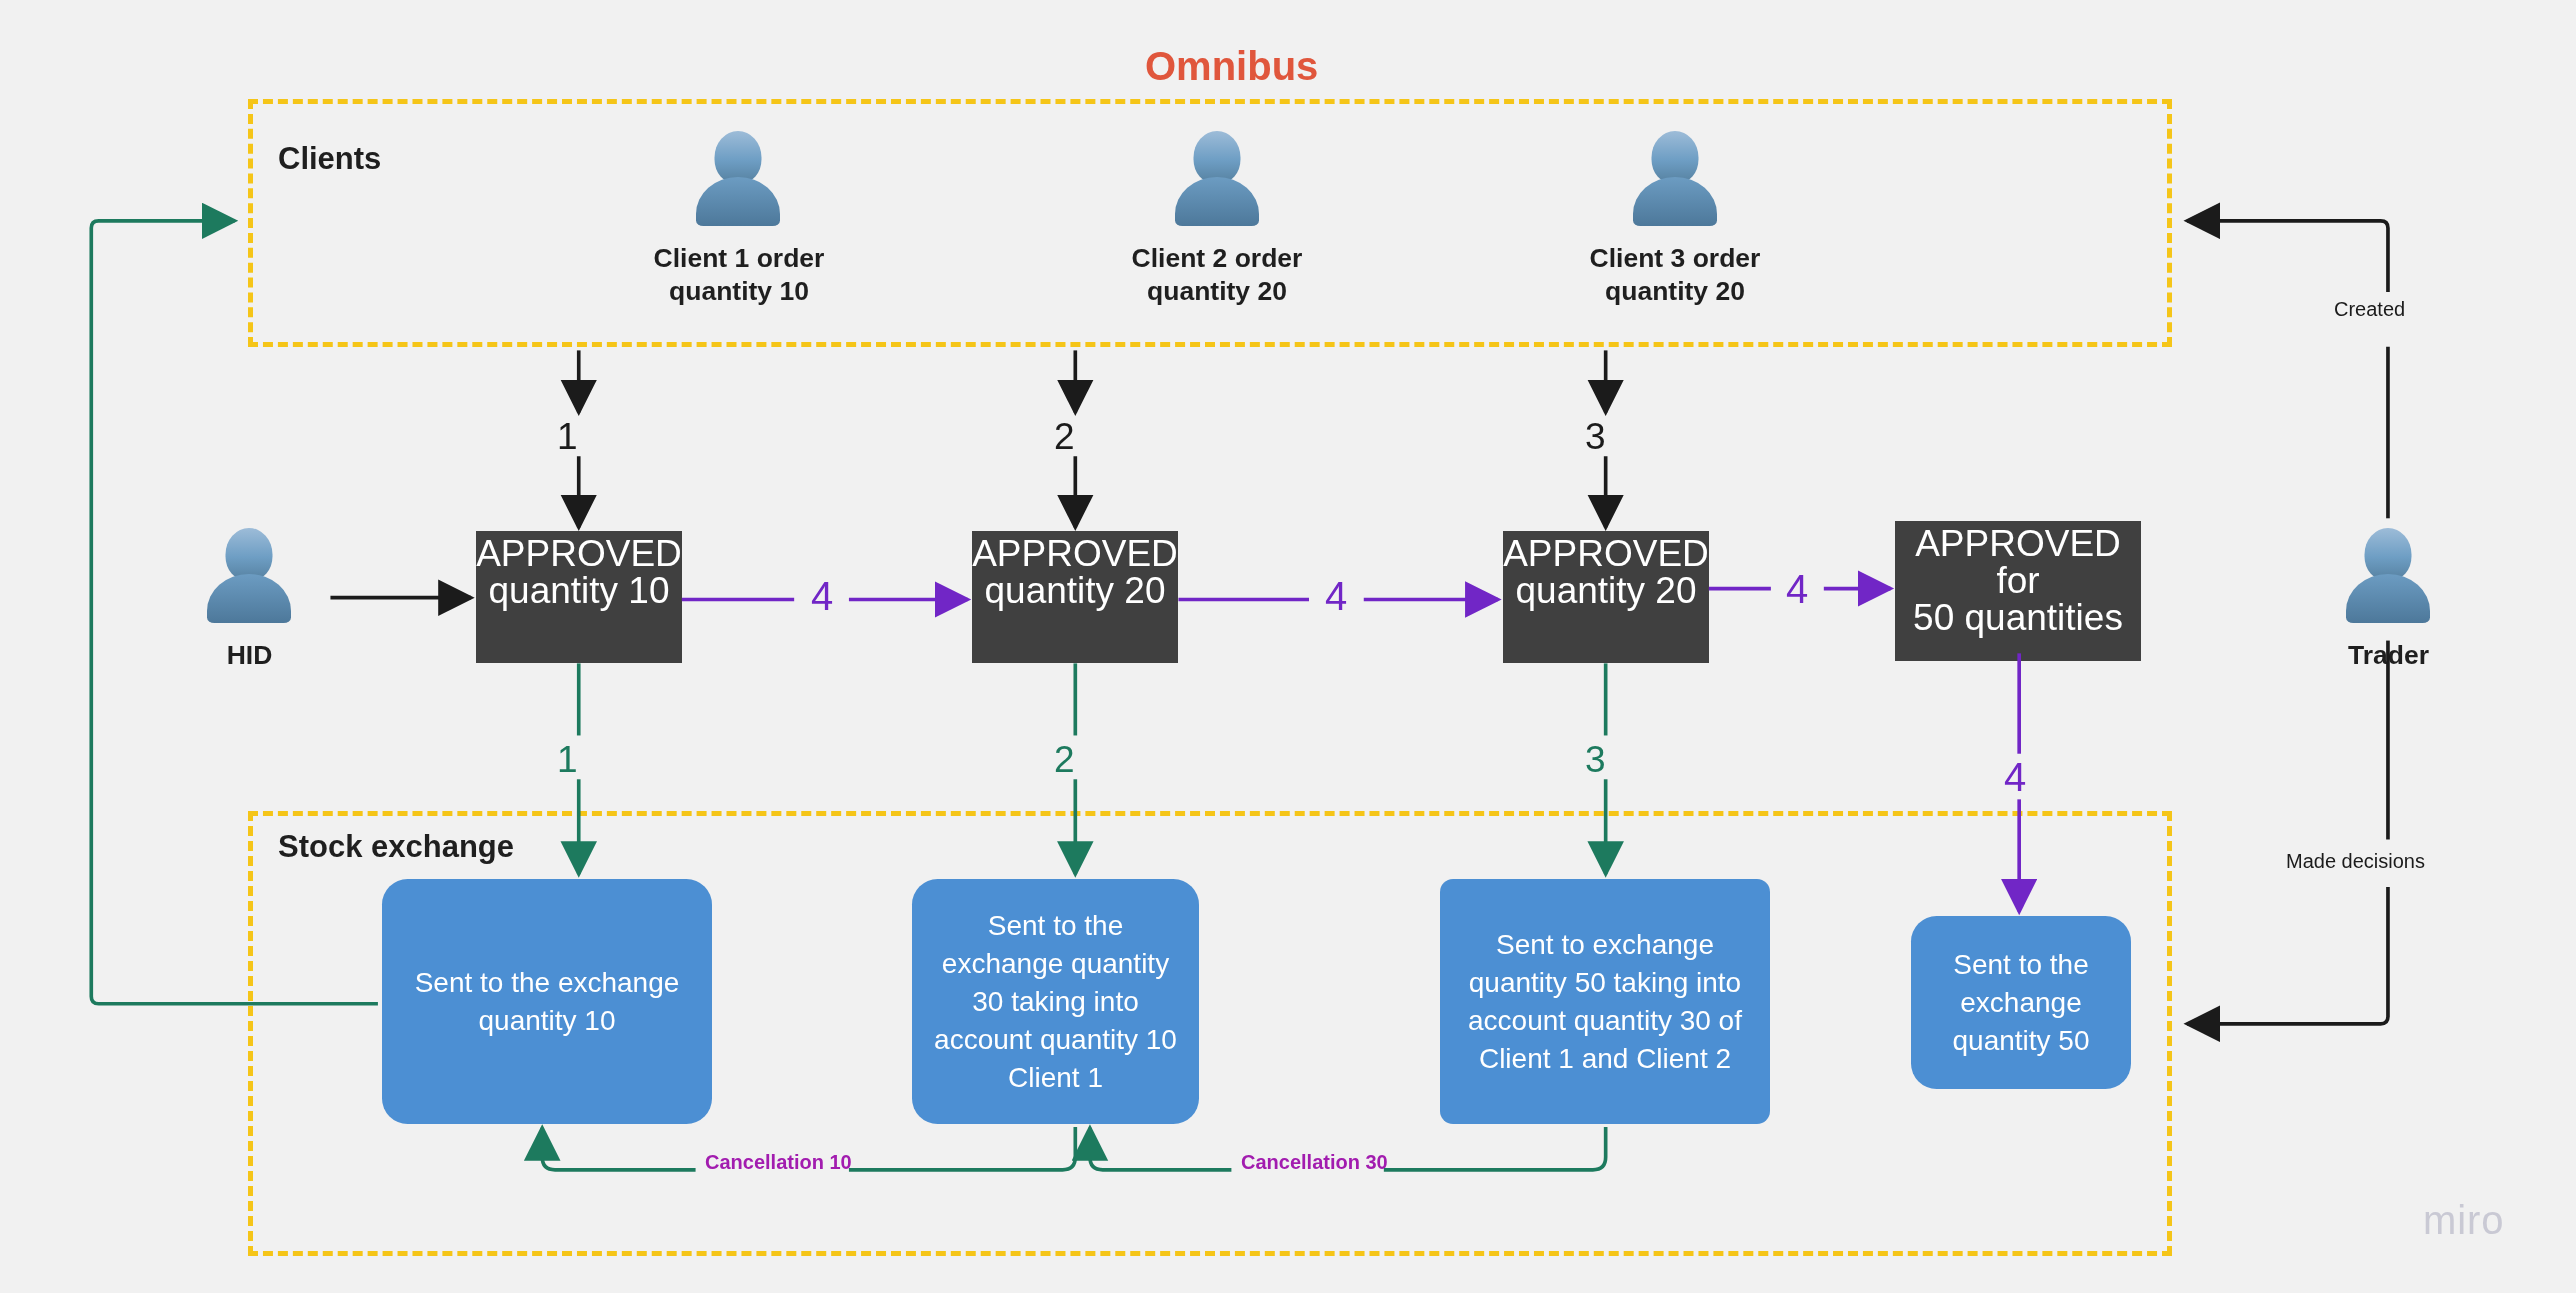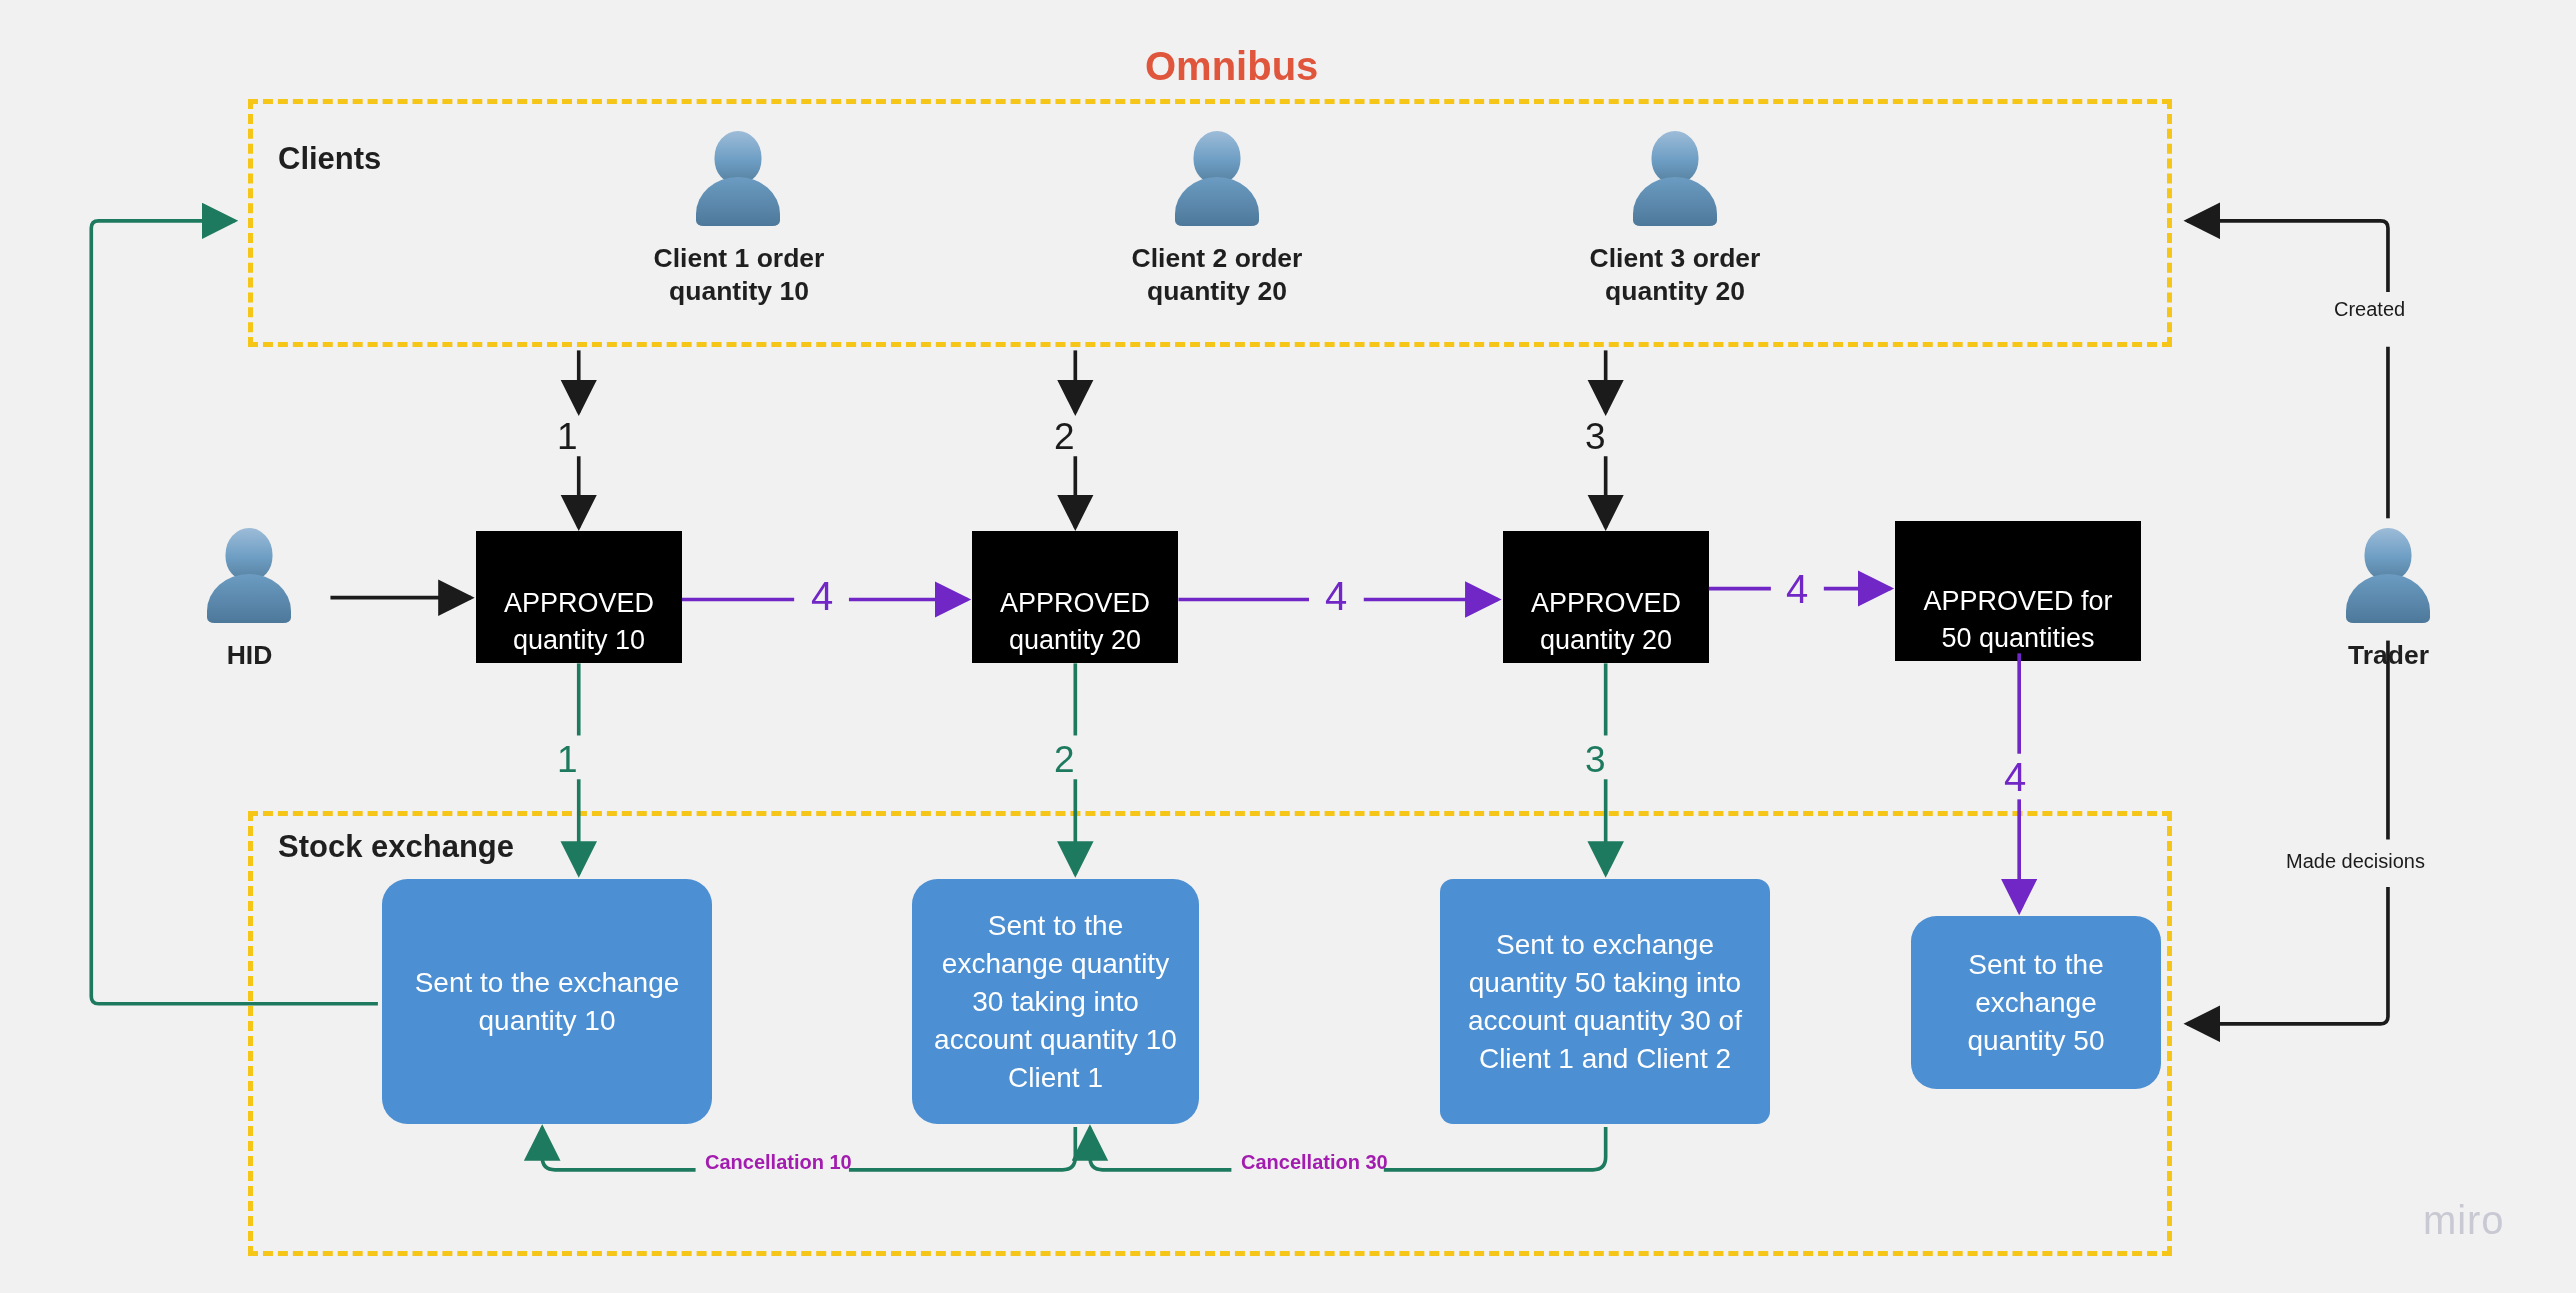--- a/index.html
+++ b/index.html
@@ -18,22 +18,22 @@
   .person .head{position:absolute;left:50%;top:0;transform:translateX(-50%);
       width:47px;height:53px;border-radius:50% 50% 46% 46%;
       background:linear-gradient(180deg,#9dbcd8 0%,#6e9ec4 55%,#55809f 100%);}
   .person .body{position:absolute;left:50%;bottom:0;transform:translateX(-50%);
       width:84px;height:49px;border-radius:42px 42px 7.3px 7.3px/37px 37px 5.5px 5.5px;
       background:linear-gradient(180deg,#6c9cc2 0%,#4d789a 100%);}
   .person-caption{position:absolute;text-align:center;font-weight:bold;font-size:26.5px;
       line-height:33px;color:#1f1f1f;white-space:nowrap;}
 
   
-  .gbox{position:absolute;background:#000000;color:#fff;display:flex;align-items:flex-end;
-        justify-content:center;text-align:center;font-size:27px;line-height:37px;
+  .gbox{position:absolute;background:#404040;color:#fff;display:flex;align-items:flex-start;
+        justify-content:center;text-align:center;font-size:37px;line-height:37px;
         box-sizing:border-box;padding:3.7px 7.3px;}
 
   
   .bbox{position:absolute;background:#4C8FD3;color:#fff;border-radius:25.6px;display:flex;
         align-items:center;justify-content:center;text-align:center;font-size:28px;
         line-height:38px;box-sizing:border-box;padding:5.5px 12.8px;}
 
   .num{position:absolute;font-size:37px;line-height:37px;white-space:nowrap;color:#1b1b1b;}
   .num.green{color:#1D7A5E;}
   .num.purple{color:#7126C6;font-size:40px;}
@@ -128,21 +128,21 @@
       <div>50 quantities</div>
     </div>
   </div>
 
   <div class="bbox" style="left:382px;top:879px;width:330px;height:245px;">Sent to the exchange quantity 10</div>
 
   <div class="bbox" style="left:912px;top:879px;width:287px;height:245px;">Sent to the exchange quantity 30 taking into account quantity 10 Client 1</div>
 
   <div class="bbox" style="left:1440px;top:879px;width:330px;height:245px;border-radius:13px;">Sent to exchange quantity 50 taking into account quantity 30 of Client 1 and Client 2</div>
 
-  <div class="bbox" style="left:1911px;top:916px;width:250px;height:173px;">Sent to the exchange quantity 50</div>
+  <div class="bbox" style="left:1911px;top:916px;width:220px;height:173px;">Sent to the exchange quantity 50</div>
 
   <div class="num" style="left:557px;top:418px;">1</div>
   <div class="num" style="left:1054px;top:418px;">2</div>
   <div class="num" style="left:1585px;top:418px;">3</div>
 
   <div class="num green" style="left:557px;top:741px;">1</div>
   <div class="num green" style="left:1054px;top:741px;">2</div>
   <div class="num green" style="left:1585px;top:741px;">3</div>
 
   <div class="num purple" style="left:811px;top:578px;">4</div>

